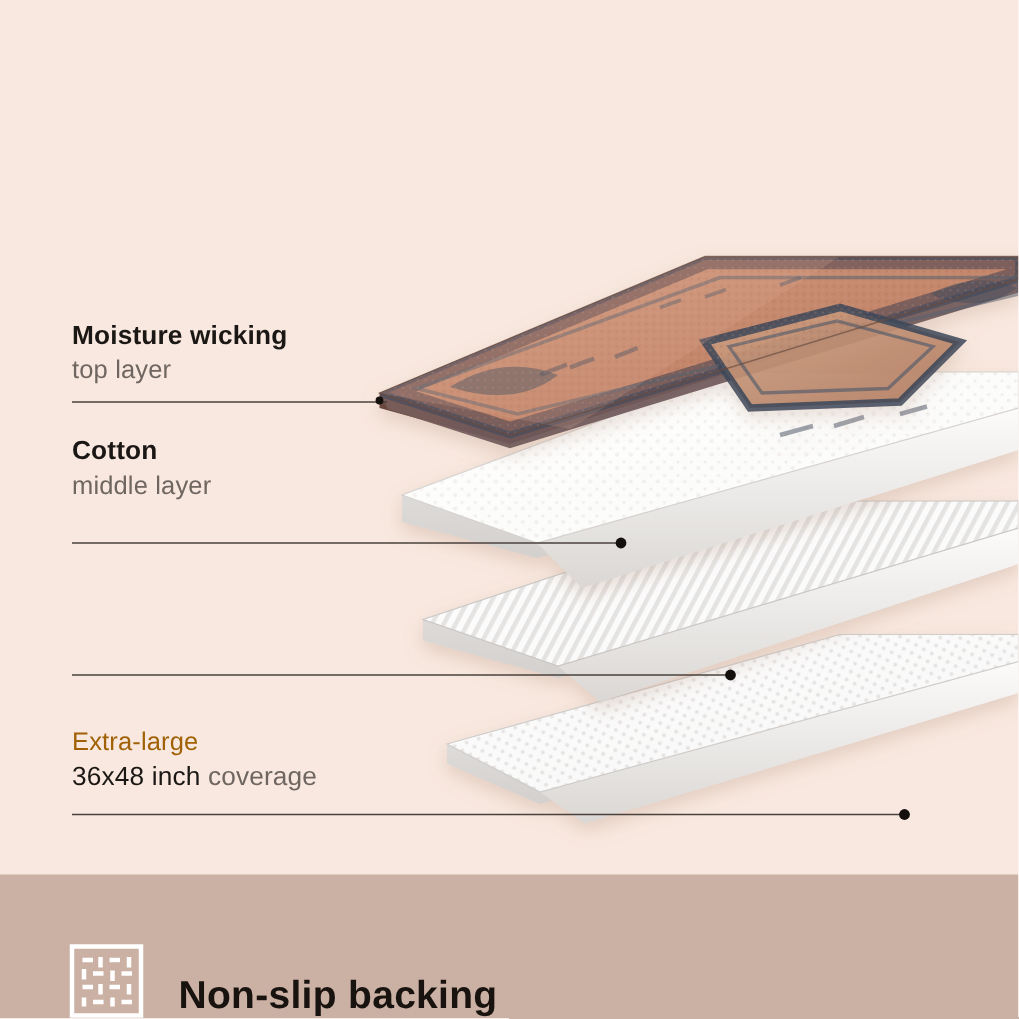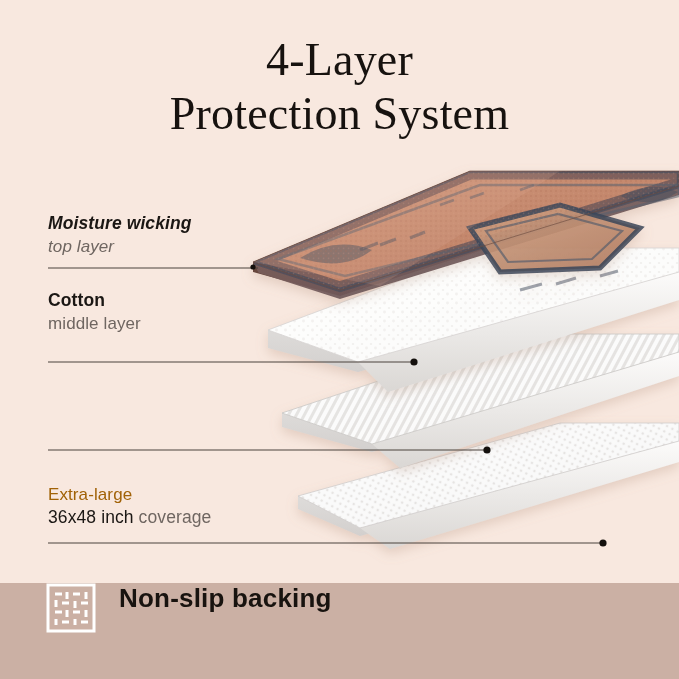--- a/index.html
+++ b/index.html
@@ -77,21 +77,21 @@
   }
   .callout .c-plain {
     font-size: 17px;
     font-weight: normal;
     color: #a16207;
     letter-spacing: 0.1px;
     line-height: 1.25;
     white-space: nowrap;
   }
 
-  #callout-1 { top: 213px; font-style: italic; }
+  #callout-1 { top: 213px; }
   #callout-2 { top: 290px; }
   #callout-3 { top: 393px; }
   #callout-4 { top: 484px; }
 
   
   #leaders {
     position: absolute;
     left: 0;
     top: 0;
     width: 679px;
@@ -101,45 +101,41 @@
 
   
   #bottom-bar {
     position: absolute;
     left: 0;
     top: 583px;
     width: 679px;
     height: 96px;
     background: #cbb0a4;
     display: flex;
-    align-items: flex-start;
+    align-items: flex-end;
   }
   #nonslip-icon {
     margin-left: 46px;
     width: 50px;
     height: 50px;
     flex: 0 0 auto;
   }
   #nonslip-label {
     margin-left: 23px;
     font-size: 26px;
     font-weight: bold;
     color: #18130f;
     letter-spacing: 0.2px;
   }
 </style>
 </head>
 <body>
 
 <div id="stage">
 
-  <div id="title-block">
-    <span id="title-line-1">4-Layer</span>
-    <span id="title-line-2">Protection System</span>
-  </div>
 
   <div id="illustration">
     <svg width="679" height="583" viewBox="0 0 679 583" xmlns="http://www.w3.org/2000/svg">
       <defs>
 
         <linearGradient id="rugBase" x1="0" y1="0" x2="1" y2="1">
           <stop offset="0%" stop-color="#B97A62"></stop>
           <stop offset="28%" stop-color="#CB9276"></stop>
           <stop offset="55%" stop-color="#C3866B"></stop>
           <stop offset="80%" stop-color="#B5735B"></stop>

